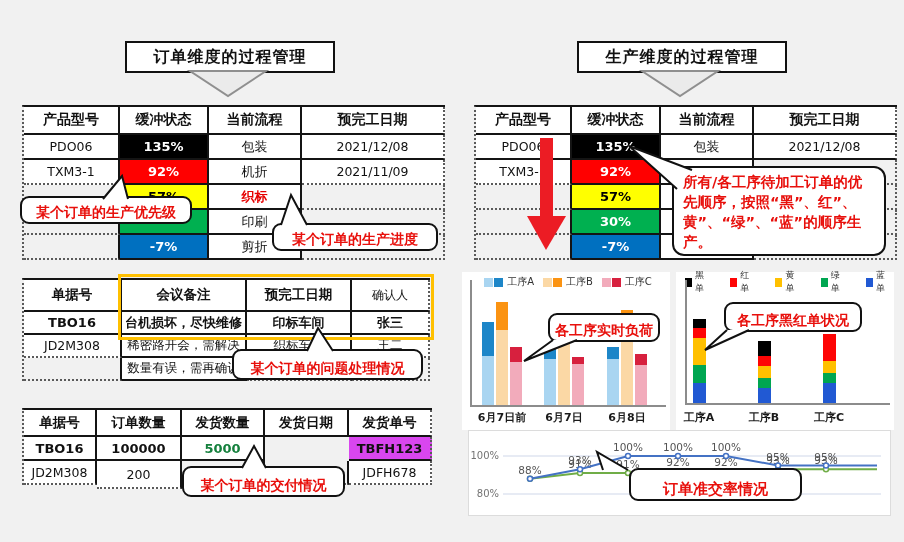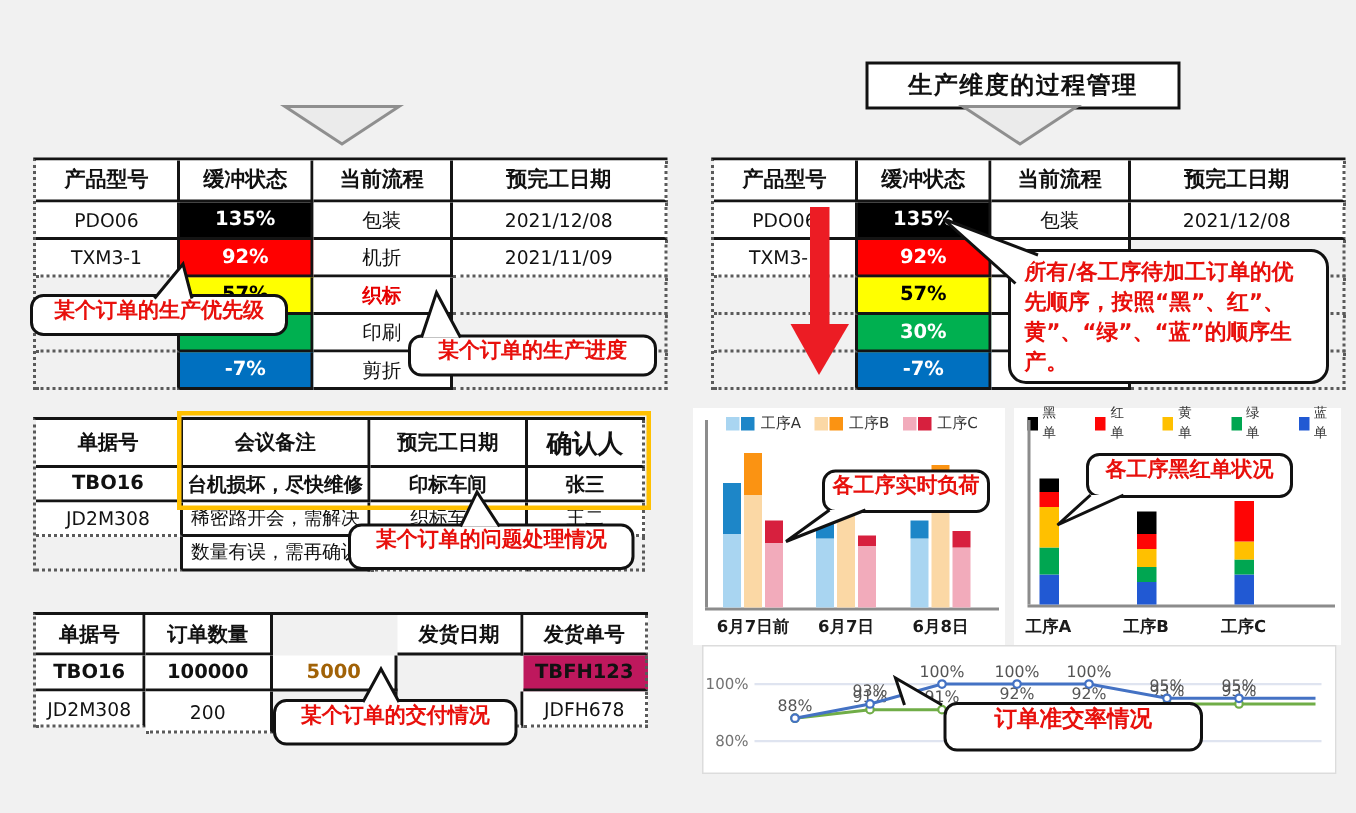--- a/index.html
+++ b/index.html
@@ -8,34 +8,35 @@
   .abs{position:absolute;}
   .title-box{position:absolute;height:28px;background:#fff;border:2px solid #111;z-index:3;
              display:flex;align-items:center;justify-content:center;font-weight:bold;font-size:16px;letter-spacing:1px;}
   .tbl{position:absolute;z-index:1;border-top:2px solid #141414;border-left:2px dotted #5a5a5a;}
   .cell{position:absolute;display:flex;align-items:center;justify-content:center;background:#fff;
         box-sizing:border-box;white-space:nowrap;overflow:hidden;}
   .card{position:absolute;background:#fff;z-index:1;}
   .card-b{border:1px solid #dcdcdc;}
   .hl-box{position:absolute;border:3px solid #ffc000;z-index:6;}
   .callout{position:absolute;background:#fff;border:2px solid #111;border-radius:9px;z-index:30;
-           display:flex;align-items:flex-start;justify-content:center;color:#e8100c;font-weight:bold;
+           display:flex;align-items:flex-end;justify-content:center;color:#e8100c;font-weight:bold;
            font-size:14px;box-sizing:border-box;}
   .callout.big{font-size:14.5px;line-height:20px;justify-content:flex-start;align-items:flex-start;
                padding:4px 9px;text-align:left;border-radius:12px;}
   .legend{position:absolute;display:flex;justify-content:center;align-items:center;color:#333;}
   .sw{display:inline-block;width:9px;height:9px;}
   .catlab{position:absolute;text-align:center;color:#1a1a1a;}
   svg{display:block;}
 </style>
 </head>
 <body>
 
 <div class="stage">
 
+  <div class="title-box" style="left:125px;top:41px;width:206px;">订单维度的过程管理</div>
   <div class="title-box" style="left:577px;top:41px;width:206px;">生产维度的过程管理</div>
 
   <svg class="abs" width="904" height="542" style="left:0;top:0;z-index:4;pointer-events:none">
     <polygon points="190,71 266,71 228,96" fill="#ebebeb" stroke="#8f8f8f" stroke-width="2"></polygon>
     <polygon points="642,71 718,71 680,96" fill="#ebebeb" stroke="#8f8f8f" stroke-width="2"></polygon>
     <g>
       <rect x="540" y="138" width="13" height="80" fill="#ec1c24"></rect>
       <polygon points="527,216 566,216 546,250" fill="#ec1c24"></polygon>
     </g>
   </svg>
@@ -89,43 +90,44 @@
       <div class="cell" style="left: 278px; top: 103px; width: 143px; height: 25px; border-right: 2px dotted rgb(90, 90, 90); border-bottom: 2px dotted rgb(90, 90, 90); background: transparent; color: rgb(17, 17, 17); font-size: 12.5px;"></div>
       <div class="cell" style="left: 0px; top: 128px; width: 96px; height: 25px; border-right: 2px solid rgb(20, 20, 20); border-bottom: 2px dotted rgb(90, 90, 90); background: transparent; color: rgb(17, 17, 17); font-size: 12.5px;"></div>
       <div class="cell" style="left: 96px; top: 128px; width: 89px; height: 25px; border-right: 2px solid rgb(20, 20, 20); border-bottom: 2px solid rgb(20, 20, 20); background: rgb(0, 112, 192); color: rgb(255, 255, 255); font-size: 13px; font-weight: bold;">-7%</div>
       <div class="cell" style="left: 185px; top: 128px; width: 93px; height: 25px; border-right: 2px solid rgb(20, 20, 20); border-bottom: 2px solid rgb(20, 20, 20); background: rgb(255, 255, 255); color: rgb(17, 17, 17); font-size: 13px;"></div>
       <div class="cell" style="left: 278px; top: 128px; width: 143px; height: 25px; border-right: 2px dotted rgb(90, 90, 90); border-bottom: 2px dotted rgb(90, 90, 90); background: transparent; color: rgb(17, 17, 17); font-size: 12.5px;"></div>
     </div>
   <div class="tbl" id="issue-table" style="left: 22px; top: 278px; width: 406px; height: 101px;">
       <div class="cell" style="left: 0px; top: 0px; width: 98px; height: 32px; border-right: 2px solid rgb(20, 20, 20); border-bottom: 2px solid rgb(20, 20, 20); background: rgb(255, 255, 255); color: rgb(17, 17, 17); font-size: 13.5px; font-weight: bold;">单据号</div>
       <div class="cell" style="left: 98px; top: 0px; width: 125px; height: 32px; border-right: 2px solid rgb(20, 20, 20); border-bottom: 2px solid rgb(20, 20, 20); background: rgb(255, 255, 255); color: rgb(17, 17, 17); font-size: 13.5px; font-weight: bold;">会议备注</div>
       <div class="cell" style="left: 223px; top: 0px; width: 105px; height: 32px; border-right: 2px solid rgb(20, 20, 20); border-bottom: 2px solid rgb(20, 20, 20); background: rgb(255, 255, 255); color: rgb(17, 17, 17); font-size: 13.5px; font-weight: bold;">预完工日期</div>
-      <div class="cell" style="left: 328px; top: 0px; width: 78px; height: 32px; border-right: 2px dotted rgb(90, 90, 90); border-bottom: 2px solid rgb(20, 20, 20); background: rgb(255, 255, 255); color: rgb(17, 17, 17); font-size: 17px; font-weight: bold;">确认人</div>
+      <div class="cell" style="left: 328px; top: 0px; width: 78px; height: 32px; border-right: 2px dotted rgb(90, 90, 90); border-bottom: 2px solid rgb(20, 20, 20); background: rgb(255, 255, 255); color: rgb(17, 17, 17); font-size: 12px; font-weight: normal;">确认人</div>
       <div class="cell" style="left: 0px; top: 32px; width: 98px; height: 23px; border-right: 2px solid rgb(20, 20, 20); border-bottom: 2px solid rgb(20, 20, 20); background: rgb(255, 255, 255); color: rgb(17, 17, 17); font-size: 13px; font-weight: bold;">TBO16</div>
       <div class="cell" style="left: 98px; top: 32px; width: 125px; height: 23px; border-right: 2px solid rgb(20, 20, 20); border-bottom: 2px solid rgb(20, 20, 20); background: rgb(255, 255, 255); color: rgb(17, 17, 17); font-size: 13px; font-weight: bold;">台机损坏，尽快维修</div>
       <div class="cell" style="left: 223px; top: 32px; width: 105px; height: 23px; border-right: 2px solid rgb(20, 20, 20); border-bottom: 2px solid rgb(20, 20, 20); background: rgb(255, 255, 255); color: rgb(17, 17, 17); font-size: 13px; font-weight: bold;">印标车间</div>
       <div class="cell" style="left: 328px; top: 32px; width: 78px; height: 23px; border-right: 2px dotted rgb(90, 90, 90); border-bottom: 2px solid rgb(20, 20, 20); background: rgb(255, 255, 255); color: rgb(17, 17, 17); font-size: 13px; font-weight: bold;">张三</div>
       <div class="cell" style="left: 0px; top: 55px; width: 98px; height: 23px; border-right: 2px solid rgb(20, 20, 20); border-bottom: 2px dotted rgb(90, 90, 90); background: rgb(255, 255, 255); color: rgb(17, 17, 17); font-size: 12.5px;">JD2M308</div>
       <div class="cell" style="left: 98px; top: 55px; width: 125px; height: 23px; border-right: 2px solid rgb(20, 20, 20); border-bottom: 2px solid rgb(20, 20, 20); background: rgb(255, 255, 255); color: rgb(17, 17, 17); font-size: 12.5px;">稀密路开会，需解决</div>
       <div class="cell" style="left: 223px; top: 55px; width: 105px; height: 23px; border-right: 2px solid rgb(20, 20, 20); border-bottom: 2px solid rgb(20, 20, 20); background: rgb(255, 255, 255); color: rgb(17, 17, 17); font-size: 12.5px;">织标车间</div>
       <div class="cell" style="left: 328px; top: 55px; width: 78px; height: 23px; border-right: 2px dotted rgb(90, 90, 90); border-bottom: 2px dotted rgb(90, 90, 90); background: rgb(255, 255, 255); color: rgb(17, 17, 17); font-size: 12.5px;">王二</div>
       <div class="cell" style="left: 0px; top: 78px; width: 98px; height: 23px; border-right: 2px solid rgb(20, 20, 20); border-bottom: 2px dotted rgb(90, 90, 90); background: transparent; color: rgb(17, 17, 17); font-size: 12.5px;"></div>
       <div class="cell" style="left: 98px; top: 78px; width: 125px; height: 23px; border-right: 2px solid rgb(20, 20, 20); border-bottom: 2px solid rgb(20, 20, 20); background: rgb(255, 255, 255); color: rgb(17, 17, 17); font-size: 12.5px;">数量有误，需再确认</div>
       <div class="cell" style="left: 223px; top: 78px; width: 105px; height: 23px; border-right: 2px solid rgb(20, 20, 20); border-bottom: 2px dotted rgb(90, 90, 90); background: transparent; color: rgb(17, 17, 17); font-size: 12.5px;"></div>
       <div class="cell" style="left: 328px; top: 78px; width: 78px; height: 23px; border-right: 2px dotted rgb(90, 90, 90); border-bottom: 2px dotted rgb(90, 90, 90); background: transparent; color: rgb(17, 17, 17); font-size: 12.5px;"></div>
     </div>
   <div class="tbl" id="delivery-table" style="left: 22px; top: 408px; width: 408px; height: 75px;">
       <div class="cell" style="left: 0px; top: 0px; width: 73px; height: 27px; border-right: 2px solid rgb(20, 20, 20); border-bottom: 2px solid rgb(20, 20, 20); background: rgb(255, 255, 255); color: rgb(17, 17, 17); font-size: 13.5px; font-weight: bold;">单据号</div>
       <div class="cell" style="left: 73px; top: 0px; width: 85px; height: 27px; border-right: 2px solid rgb(20, 20, 20); border-bottom: 2px solid rgb(20, 20, 20); background: rgb(255, 255, 255); color: rgb(17, 17, 17); font-size: 13.5px; font-weight: bold;">订单数量</div>
+      <div class="cell" style="left: 158px; top: 0px; width: 83px; height: 27px; border-right: 2px solid rgb(20, 20, 20); border-bottom: 2px solid rgb(20, 20, 20); background: rgb(255, 255, 255); color: rgb(17, 17, 17); font-size: 13.5px; font-weight: bold;">发货数量</div>
       <div class="cell" style="left: 241px; top: 0px; width: 84px; height: 27px; border-right: 2px solid rgb(20, 20, 20); border-bottom: 2px solid rgb(20, 20, 20); background: rgb(255, 255, 255); color: rgb(17, 17, 17); font-size: 13.5px; font-weight: bold;">发货日期</div>
       <div class="cell" style="left: 325px; top: 0px; width: 83px; height: 27px; border-right: 2px dotted rgb(90, 90, 90); border-bottom: 2px solid rgb(20, 20, 20); background: rgb(255, 255, 255); color: rgb(17, 17, 17); font-size: 13.5px; font-weight: bold;">发货单号</div>
       <div class="cell" style="left: 0px; top: 27px; width: 73px; height: 24px; border-right: 2px solid rgb(20, 20, 20); border-bottom: 2px solid rgb(20, 20, 20); background: rgb(255, 255, 255); color: rgb(17, 17, 17); font-size: 13px; font-weight: bold;">TBO16</div>
       <div class="cell" style="left: 73px; top: 27px; width: 85px; height: 24px; border-right: 2px solid rgb(20, 20, 20); border-bottom: 2px solid rgb(20, 20, 20); background: rgb(255, 255, 255); color: rgb(17, 17, 17); font-size: 13px; font-weight: bold;">100000</div>
-      <div class="cell" style="left: 158px; top: 27px; width: 83px; height: 24px; border-right: 2px solid rgb(20, 20, 20); border-bottom: 2px solid rgb(20, 20, 20); background: rgb(255, 255, 255); color: #a16207; font-size: 13px; font-weight: bold;">5000</div>
-      <div class="cell" style="left: 325px; top: 27px; width: 83px; height: 24px; border-right: 2px dotted rgb(90, 90, 90); border-bottom: 2px solid rgb(20, 20, 20); background: #be185d; color: rgb(17, 17, 17); font-size: 13px; font-weight: bold;">TBFH123</div>
+      <div class="cell" style="left: 158px; top: 27px; width: 83px; height: 24px; border-right: 2px solid rgb(20, 20, 20); border-bottom: 2px solid rgb(20, 20, 20); background: rgb(255, 255, 255); color: #15803d; font-size: 13px; font-weight: bold;">5000</div>
+      <div class="cell" style="left: 325px; top: 27px; width: 83px; height: 24px; border-right: 2px dotted rgb(90, 90, 90); border-bottom: 2px solid rgb(20, 20, 20); background: #d946ef; color: rgb(17, 17, 17); font-size: 13px; font-weight: bold;">TBFH123</div>
       <div class="cell" style="left: 0px; top: 51px; width: 73px; height: 24px; border-right: 2px solid rgb(20, 20, 20); border-bottom: 2px dotted rgb(90, 90, 90); background: rgb(255, 255, 255); color: rgb(17, 17, 17); font-size: 12.5px;">JD2M308</div>
       <div class="cell" style="left: 73px; top: 51px; width: 85px; height: 28px; border-right: 2px solid rgb(20, 20, 20); border-bottom: 2px dotted rgb(90, 90, 90); background: rgb(255, 255, 255); color: rgb(17, 17, 17); font-size: 12.5px;">200</div>
       <div class="cell" style="left: 158px; top: 51px; width: 83px; height: 24px; border-right: 2px solid rgb(20, 20, 20); border-bottom: 2px dotted rgb(90, 90, 90); background: transparent; color: rgb(17, 17, 17); font-size: 12.5px;"></div>
       <div class="cell" style="left: 241px; top: 51px; width: 84px; height: 24px; border-right: 2px solid rgb(20, 20, 20); border-bottom: 2px dotted rgb(90, 90, 90); background: transparent; color: rgb(17, 17, 17); font-size: 12.5px;"></div>
       <div class="cell" style="left: 325px; top: 51px; width: 83px; height: 24px; border-right: 2px dotted rgb(90, 90, 90); border-bottom: 2px dotted rgb(90, 90, 90); background: rgb(255, 255, 255); color: rgb(17, 17, 17); font-size: 12.5px;">JDFH678</div>
     </div>
   <div class="hl-box" style="left:118px;top:274px;width:310px;height:60px;"></div>
 
   <div class="card" id="load-card" style="left:462px;top:272px;width:208px;height:158px;">
       <div class="legend" style="left: 8px; top: 3px; width: 196px; height: 14px; gap: 9px; font-size: 10px;">

